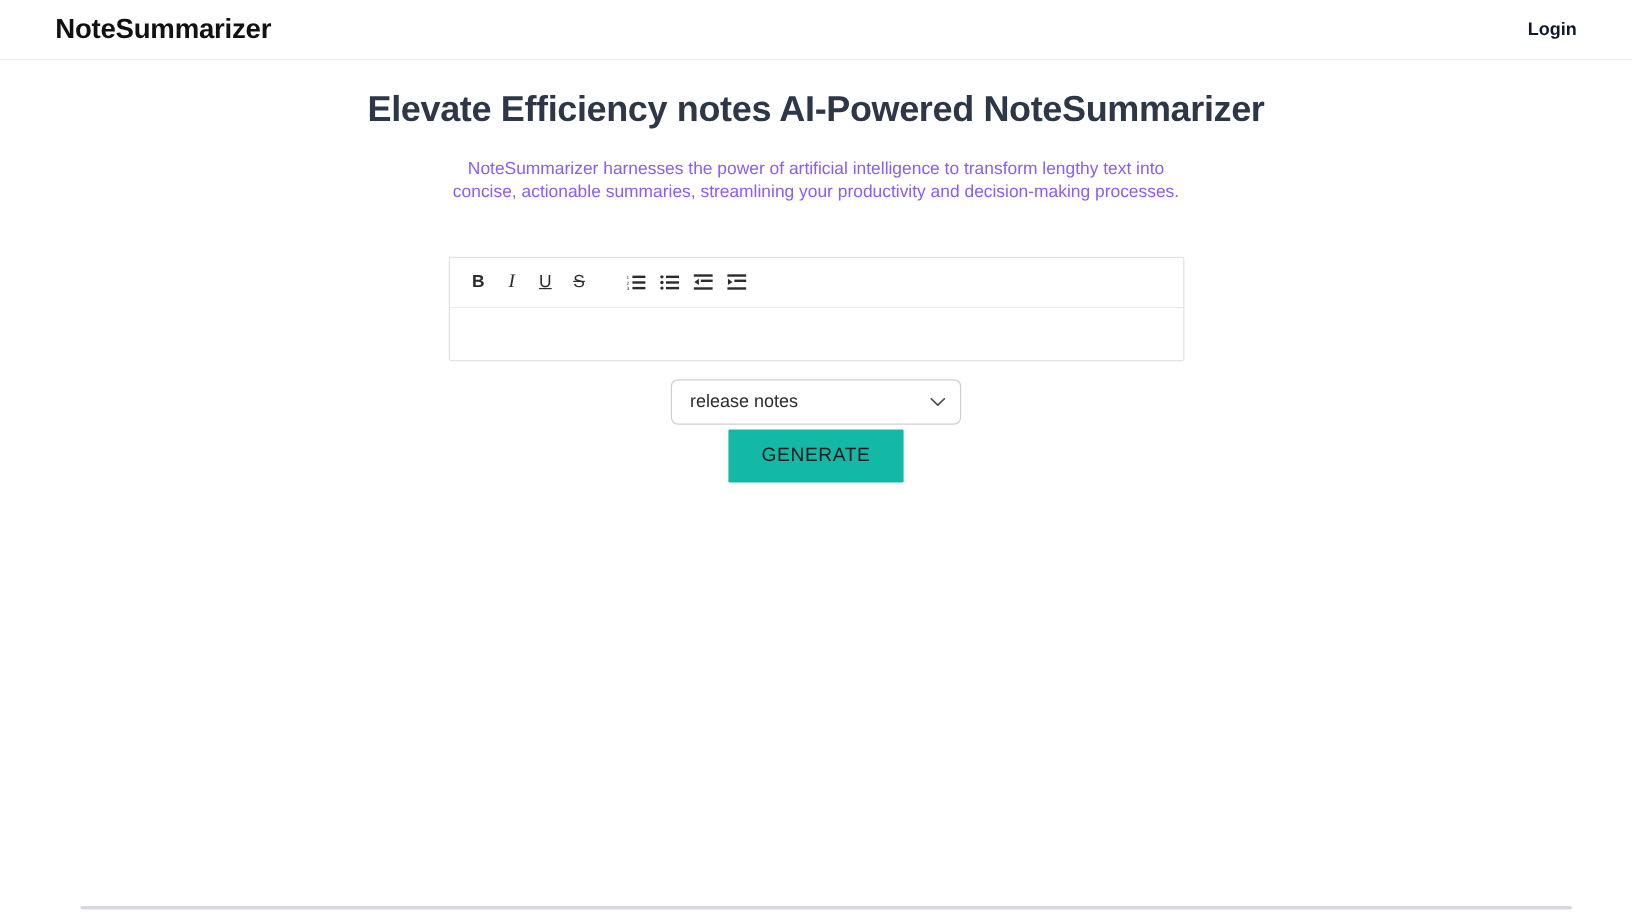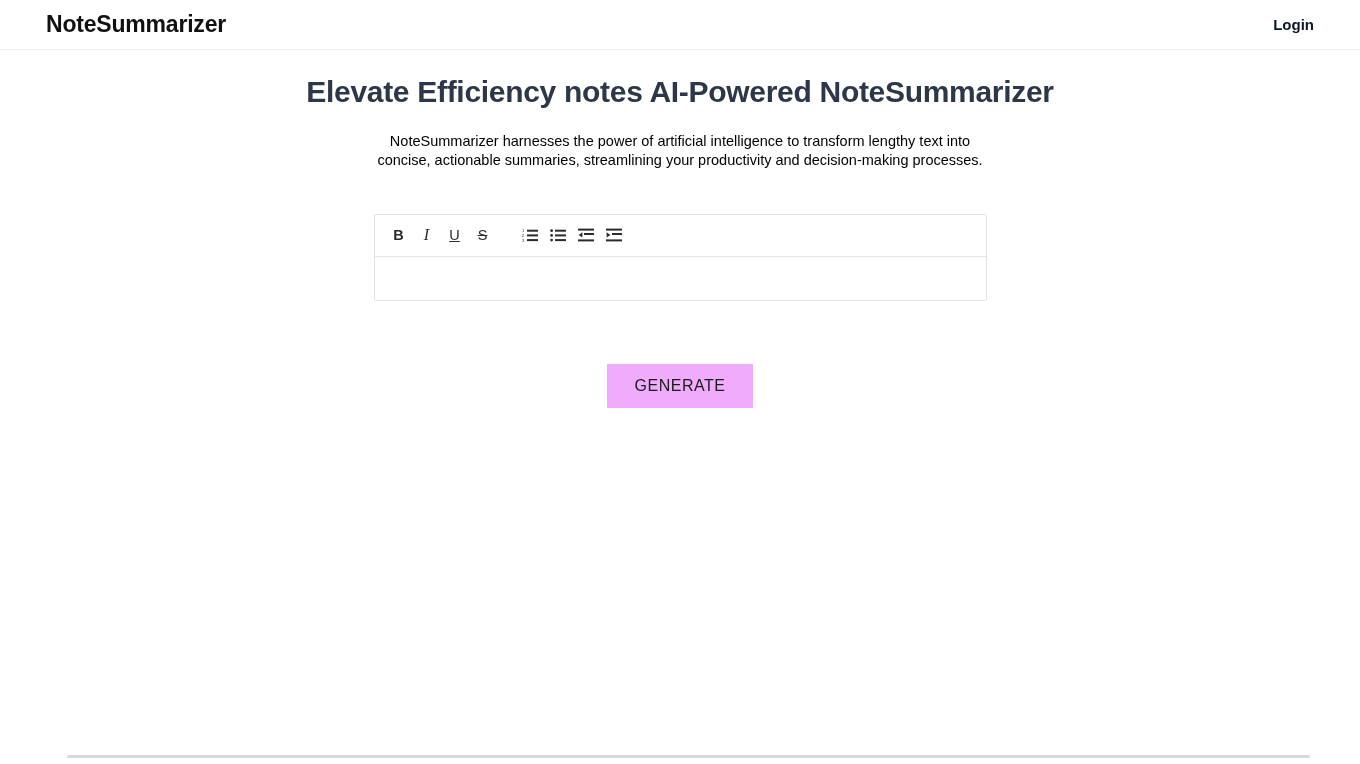--- a/index.html
+++ b/index.html
@@ -52,21 +52,21 @@
     font-weight: bold;
     color: #2d3748;
     letter-spacing: -0.3px;
     line-height: 1.25;
   }
   .hero-desc {
     margin: 21px auto 0 auto;
     max-width: 625px;
     font-size: 14.5px;
     line-height: 1.35;
-    color: #000000;
+    color: #8b5cf6;
     font-weight: normal;
   }
 
   
   .editor-wrap {
     width: 613px;
     margin: 43px auto 0 auto;
   }
   .editor {
     border: 1px solid #e2e2e4;
@@ -158,31 +158,30 @@
     line-height: 0;
   }
 
   
   .generate-row {
     display: flex;
     justify-content: center;
     margin-top: 4px;
   }
   .generate-btn {
-    background: #f0abfc;
+    background: #14b8a6;
     border: none;
     color: #1b1b1b;
     font-size: 16px;
     font-family: "Liberation Sans", sans-serif;
     letter-spacing: 0.5px;
     padding: 13px 28px;
     cursor: pointer;
     border-radius: 1px;
     min-width: 130px;
-    margin-top: 44px;
   }
 
   
   .footer-divider {
     position: absolute;
     left: 67px;
     right: 50px;
     bottom: 6px;
     height: 3px;
     background: #d6dae0;
@@ -264,20 +263,30 @@
         </svg>
       </button>
 
     </div>
 
     <textarea class="editor-area" placeholder="" style=""></textarea>
   </div>
 
   <div class="controls-row">
 
+    <div class="select-box wide">
+      <select>
+        <option>release notes</option>
+      </select>
+      <span class="chevron">
+        <svg width="13" height="8" viewBox="0 0 13 8" aria-hidden="true">
+          <path d="M1 1.3 L6.5 6.6 L12 1.3" stroke="#4a4a4a" stroke-width="1.4" fill="none" stroke-linecap="round" stroke-linejoin="round"></path>
+        </svg>
+      </span>
+    </div>
 
 
   </div>
 
   <div class="generate-row">
     <button class="generate-btn">GENERATE</button>
   </div>
 </div>
 
 <div class="footer-divider"></div>

